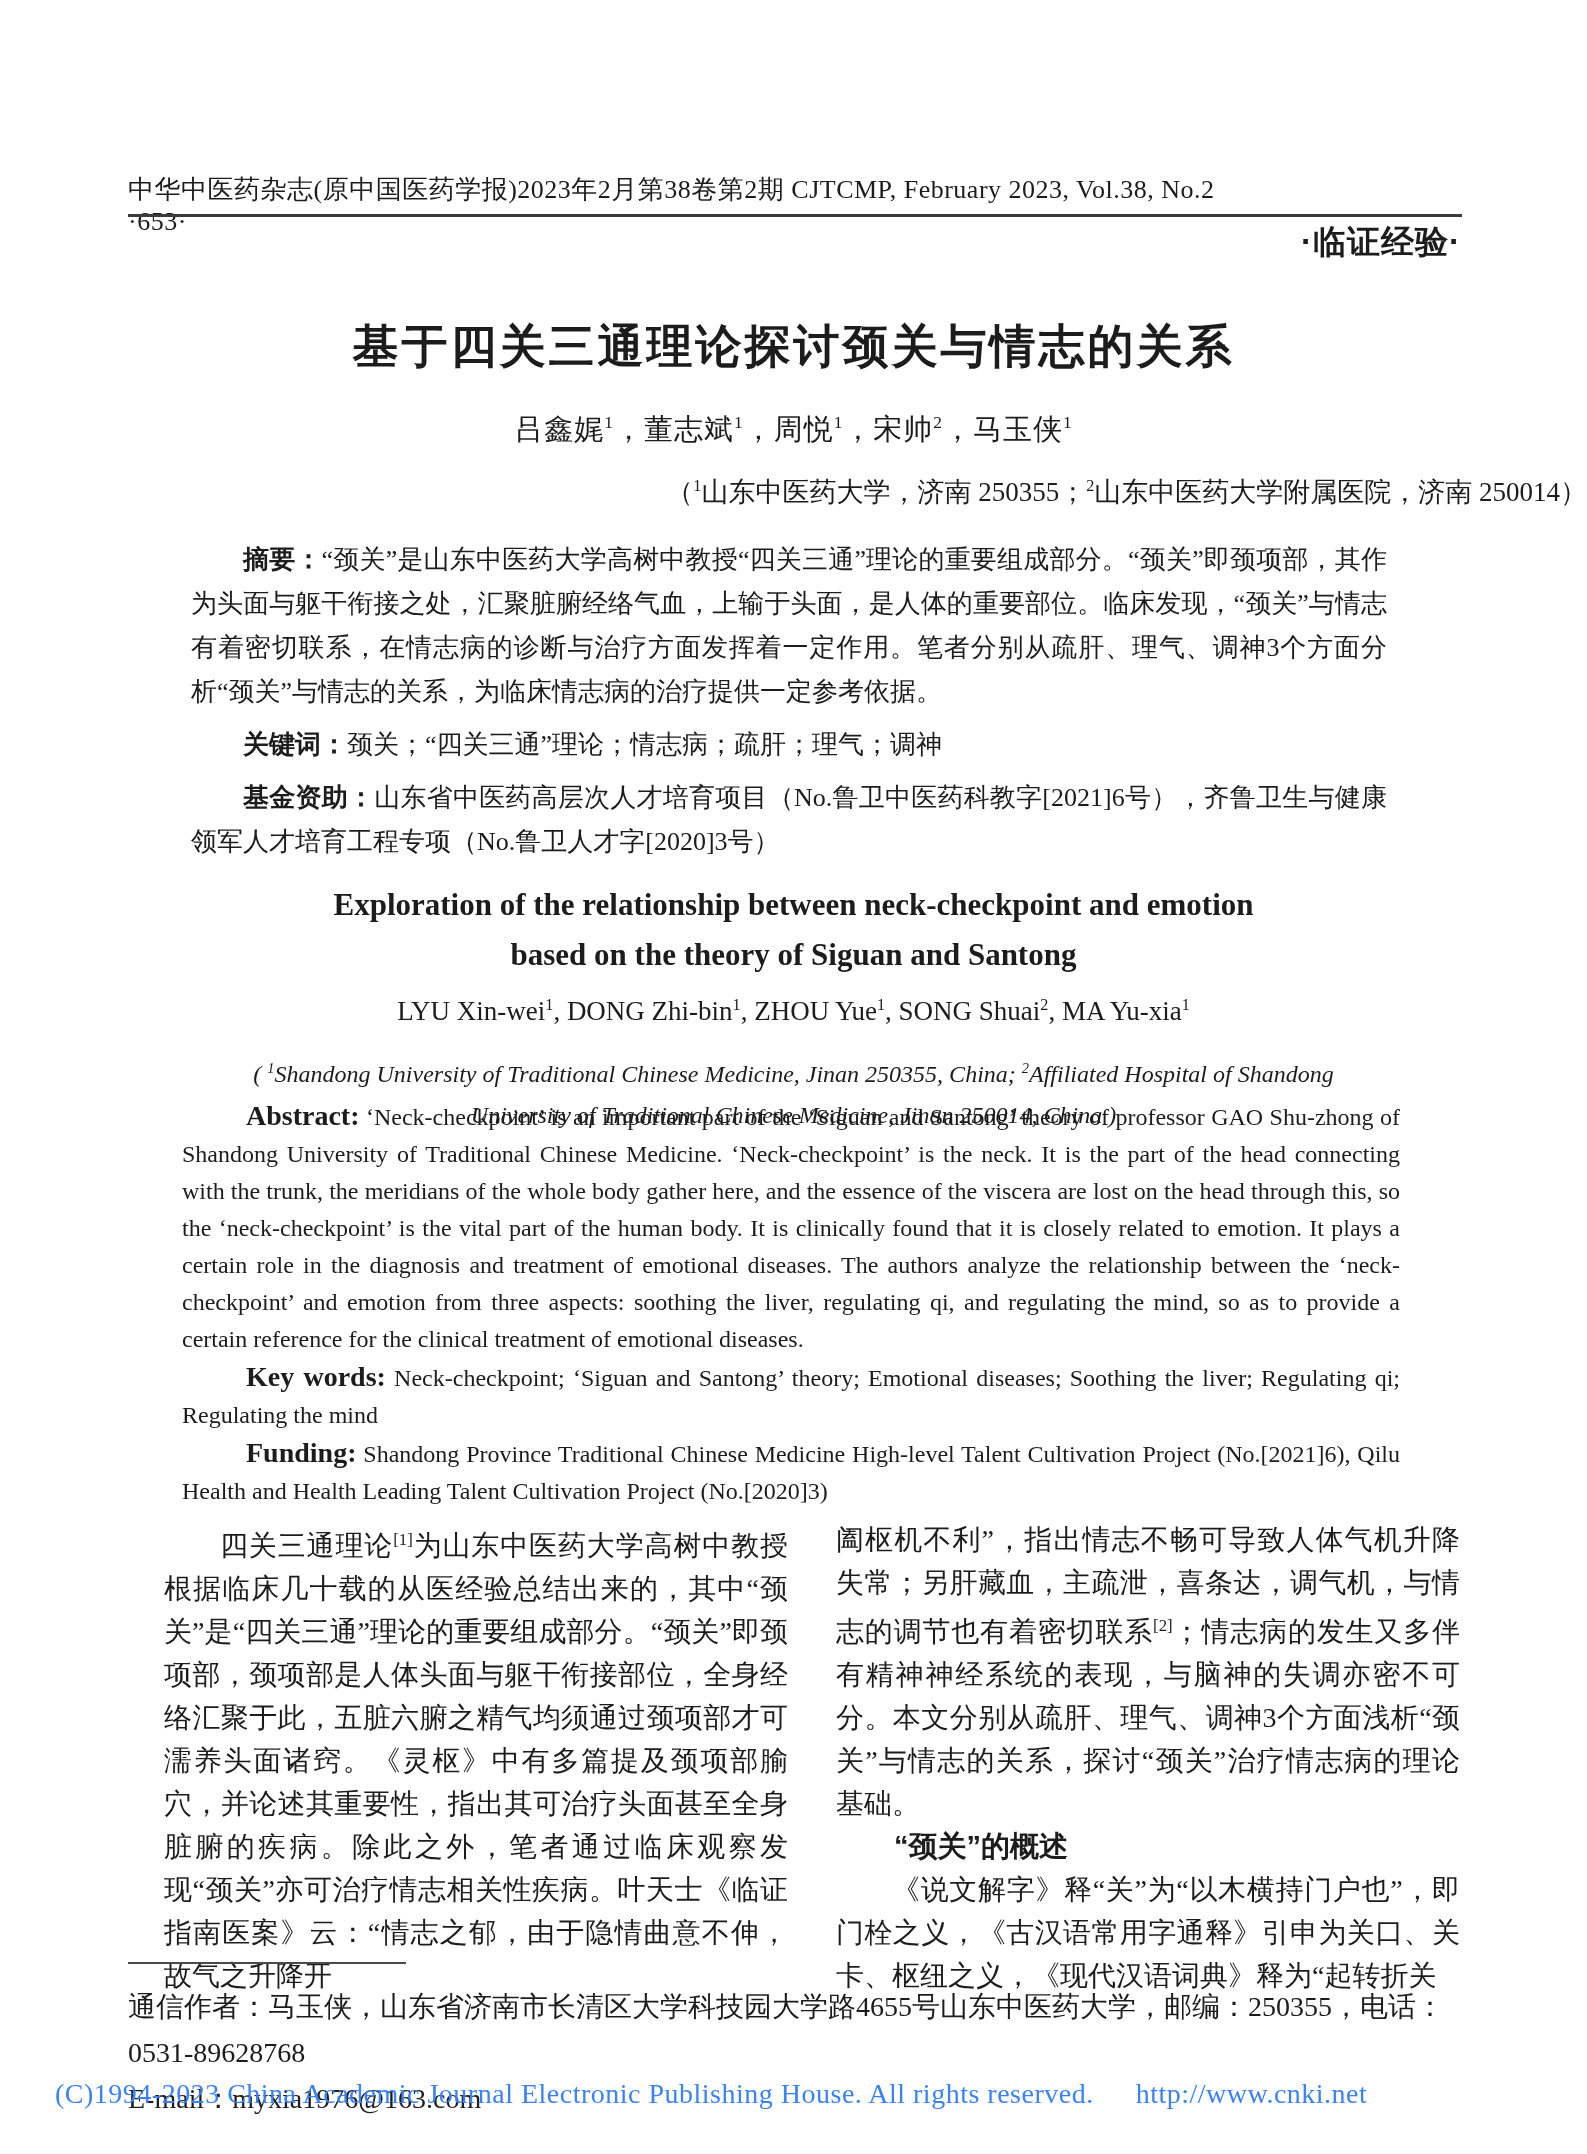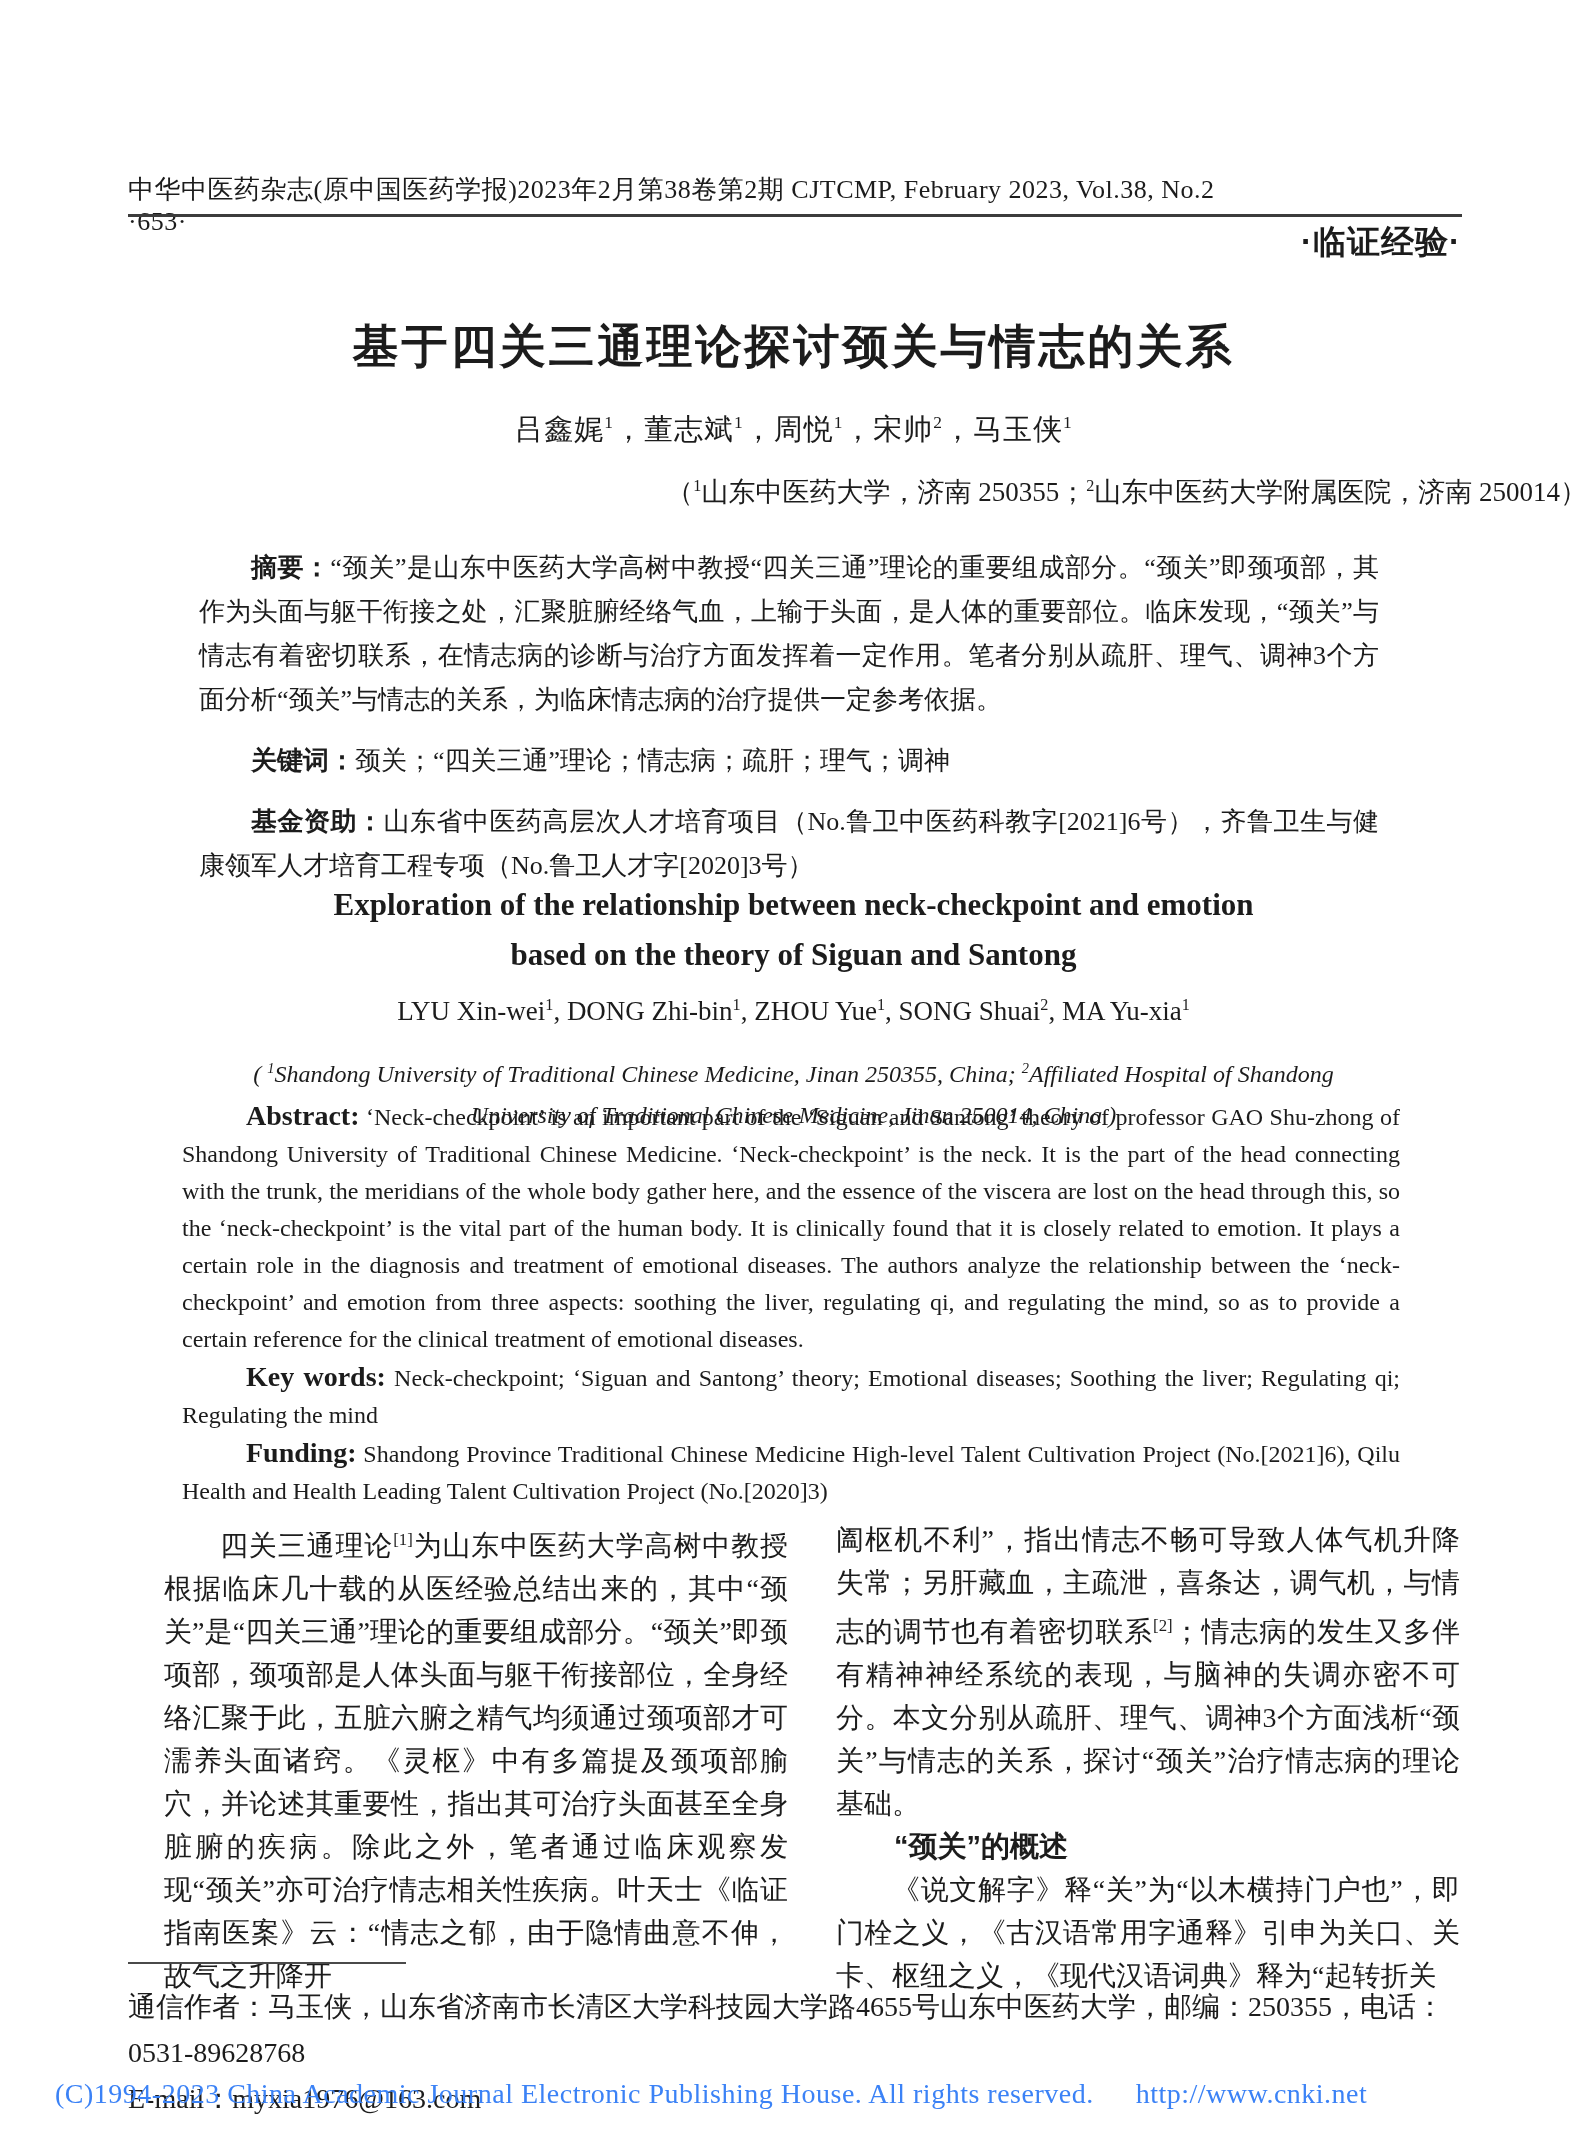--- a/index.html
+++ b/index.html
@@ -39,21 +39,21 @@
   .affil-cn{
     position:absolute;top:474px;left:0;width:100%;
     text-align:right;font-size:27px;
   }
   sup{font-size:0.6em;}
   
   .cn-abs{
     position:absolute;top:529px;left:183px;width:1212px;
     font-size:26px;line-height:44px;text-align:justify;
   }
-  .cn-abs p{margin:16px;text-indent:2em;}
+  .cn-abs p{margin:8px;text-indent:2em;}
   .lbl-cn{
     font-family:"Liberation Sans", sans-serif;
     font-weight:bold;
   }
   
   .en-title{
     position:absolute;top:880px;left:0;width:100%;
     text-align:center;font-weight:bold;font-size:31px;line-height:50px;
   }
   .en-authors{

